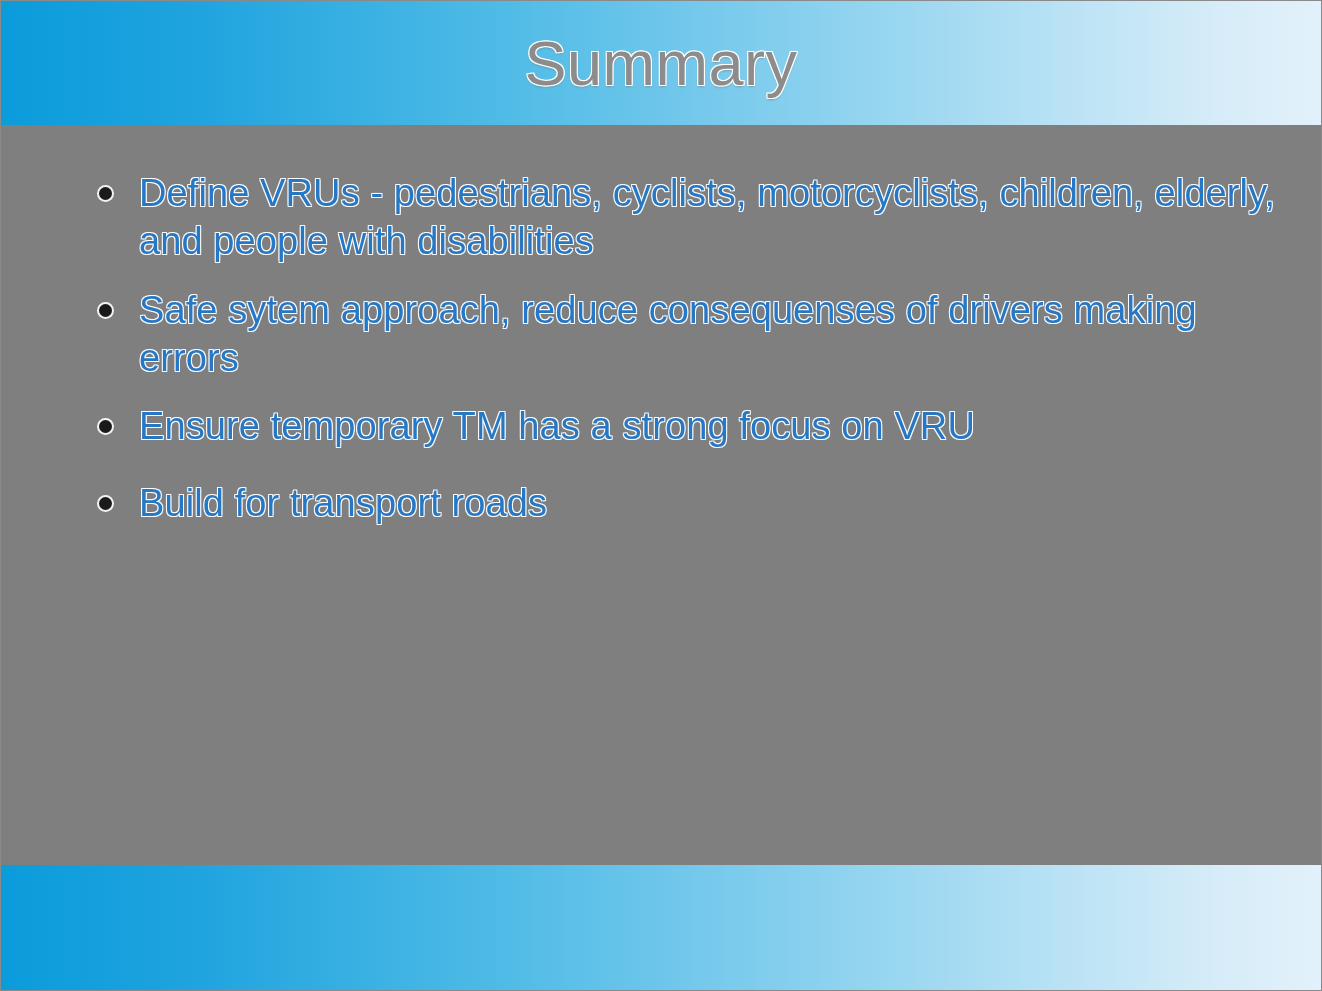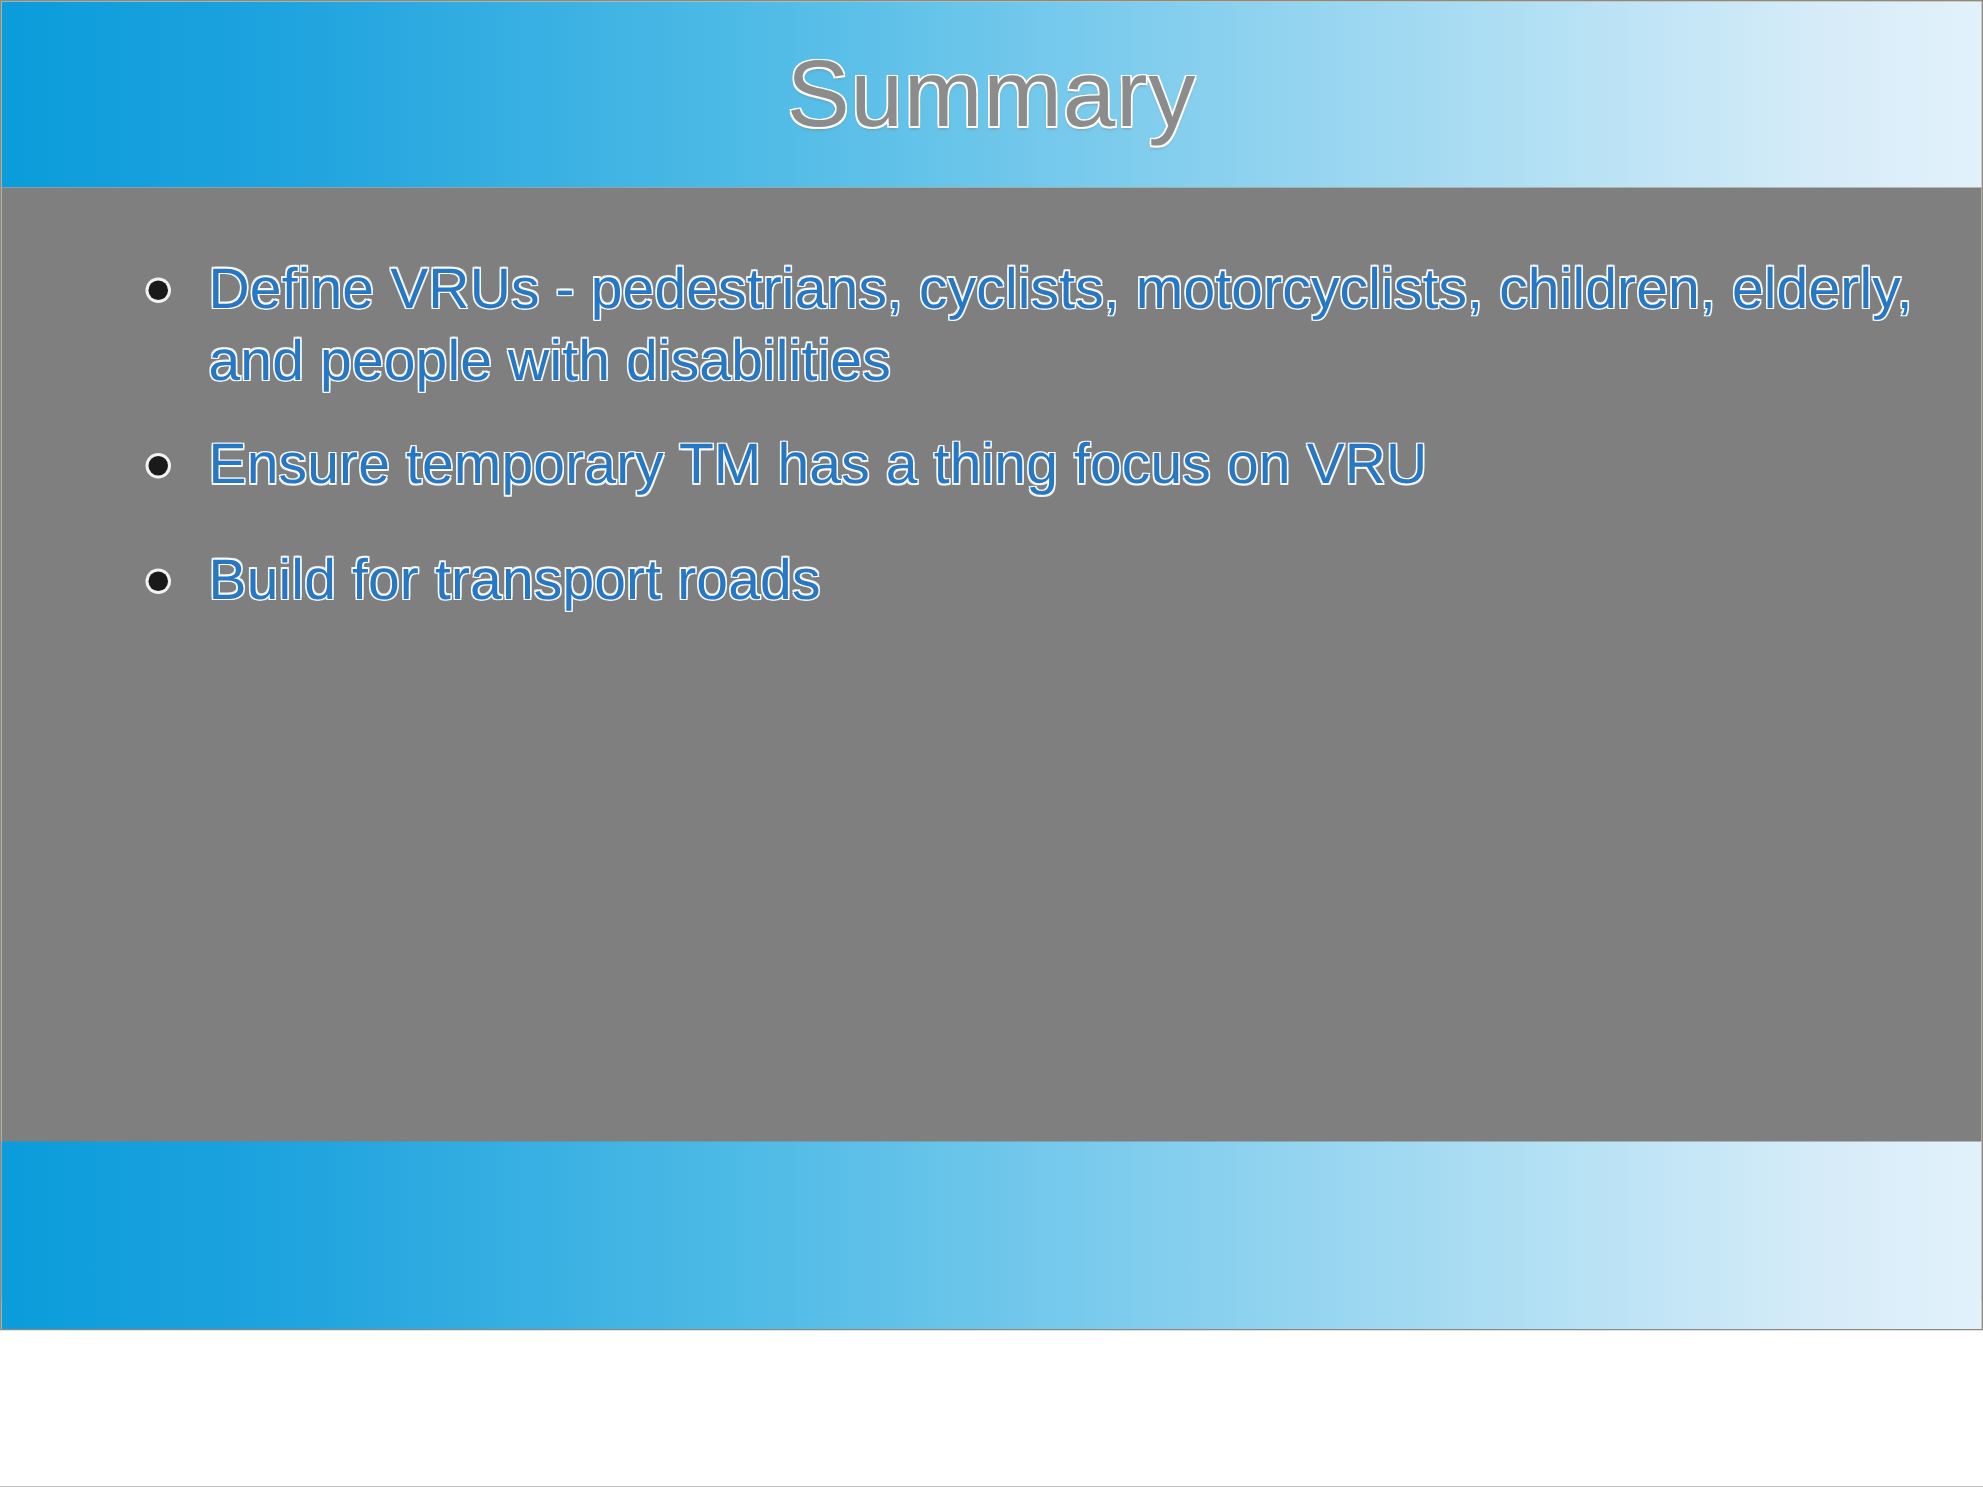--- a/index.html
+++ b/index.html
@@ -4,26 +4,26 @@
 <style>
   html, body {
     margin: 0;
     padding: 0;
     background: #ffffff;
   }
 
   .slide {
     position: relative;
     width: 1322px;
-    height: 887px;
+    height: 991px;
     overflow: hidden;
     box-sizing: border-box;
     border: 1px solid #8a8a8a;
     font-family: "Liberation Sans", sans-serif;
-    background: #fef9c3;
+    background: #000000;
   }
 
   
   .band {
     position: absolute;
     left: 0;
     width: 100%;
     background-image: linear-gradient(
         to right,
         #0b9cdb 0%,
@@ -155,26 +155,30 @@
     <h1 class="slide-title">Summary</h1>
   </div>
 
   <ul class="bullet-list">
 
     <li class="bullet-item">
       <span class="bullet-marker"></span>
       <span class="bullet-text">Define VRUs - pedestrians, cyclists, motorcyclists, children, elderly, and people with disabilities</span>
     </li>
 
+    <li class="bullet-item">
+      <span class="bullet-marker"></span>
+      <span class="bullet-text">Safe sytem approach, reduce consequenses of drivers making errors</span>
+    </li>
 
 
 
     <li class="bullet-item single">
       <span class="bullet-marker"></span>
-      <span class="bullet-text">Ensure temporary TM has a thing focus on VRU</span>
+      <span class="bullet-text">Ensure temporary TM has a strong focus on VRU</span>
     </li>
 
     <li class="bullet-item single">
       <span class="bullet-marker"></span>
       <span class="bullet-text">Build for transport roads</span>
     </li>
 
 
   </ul>
 

